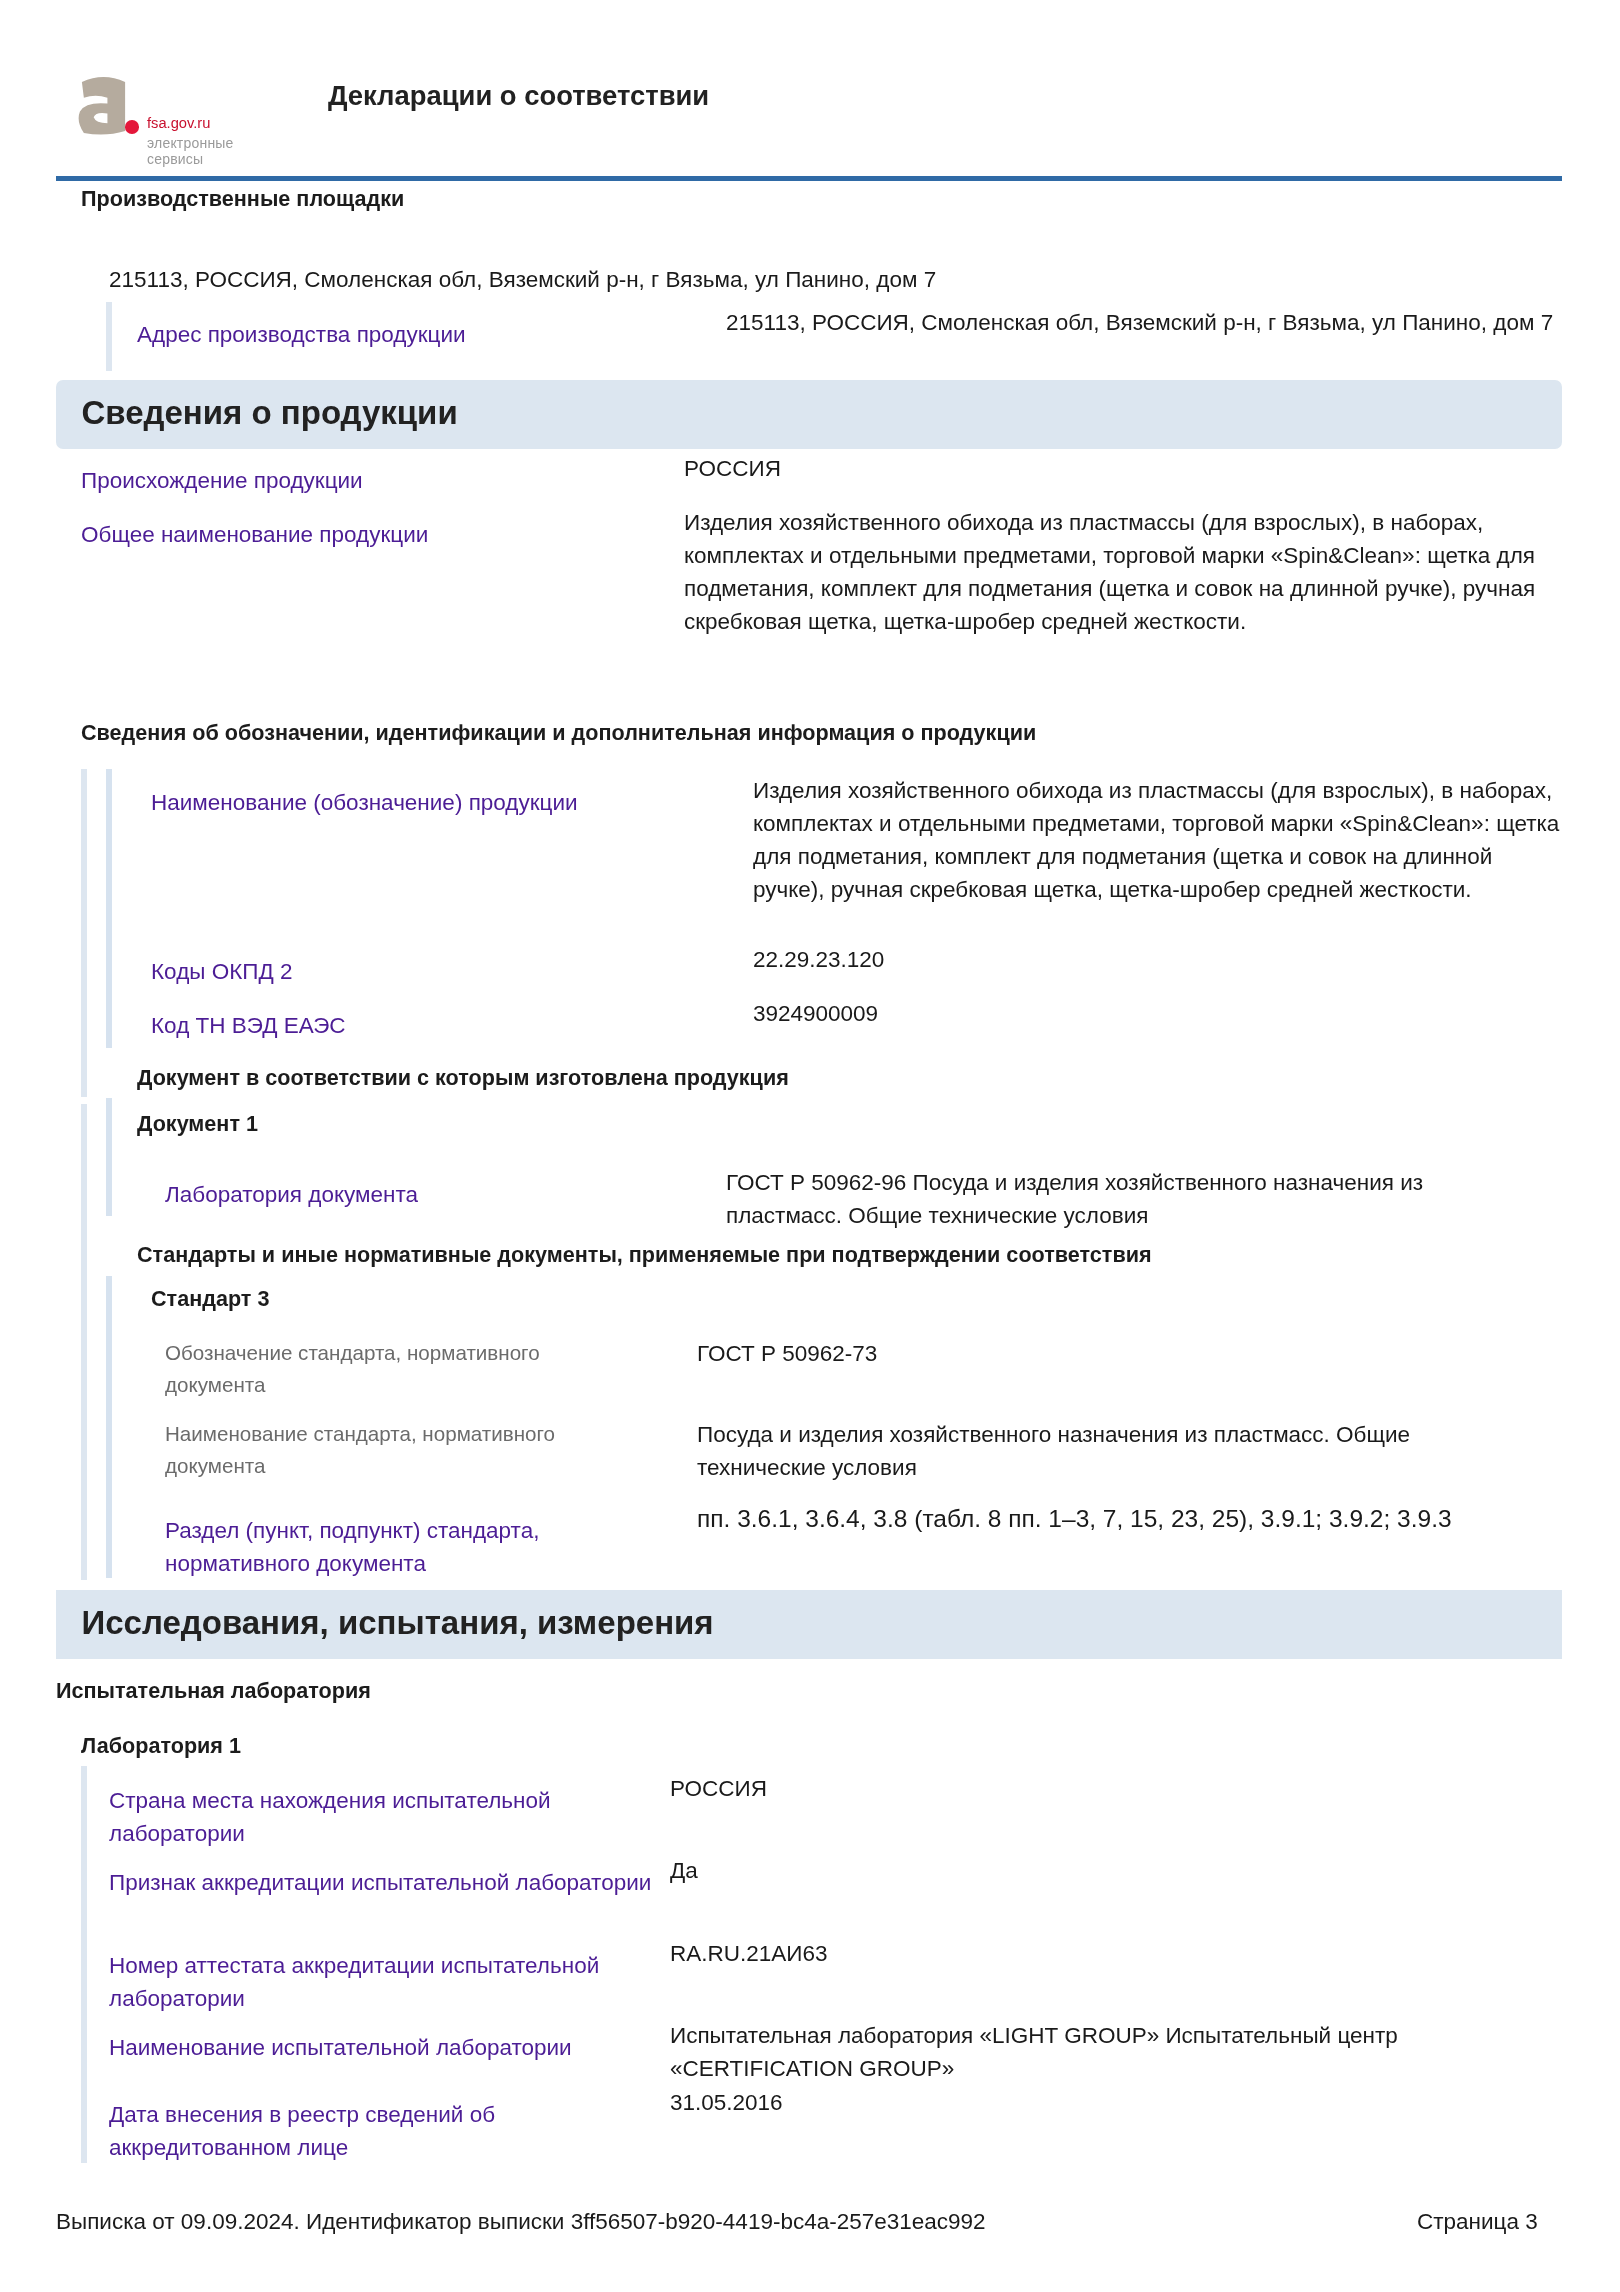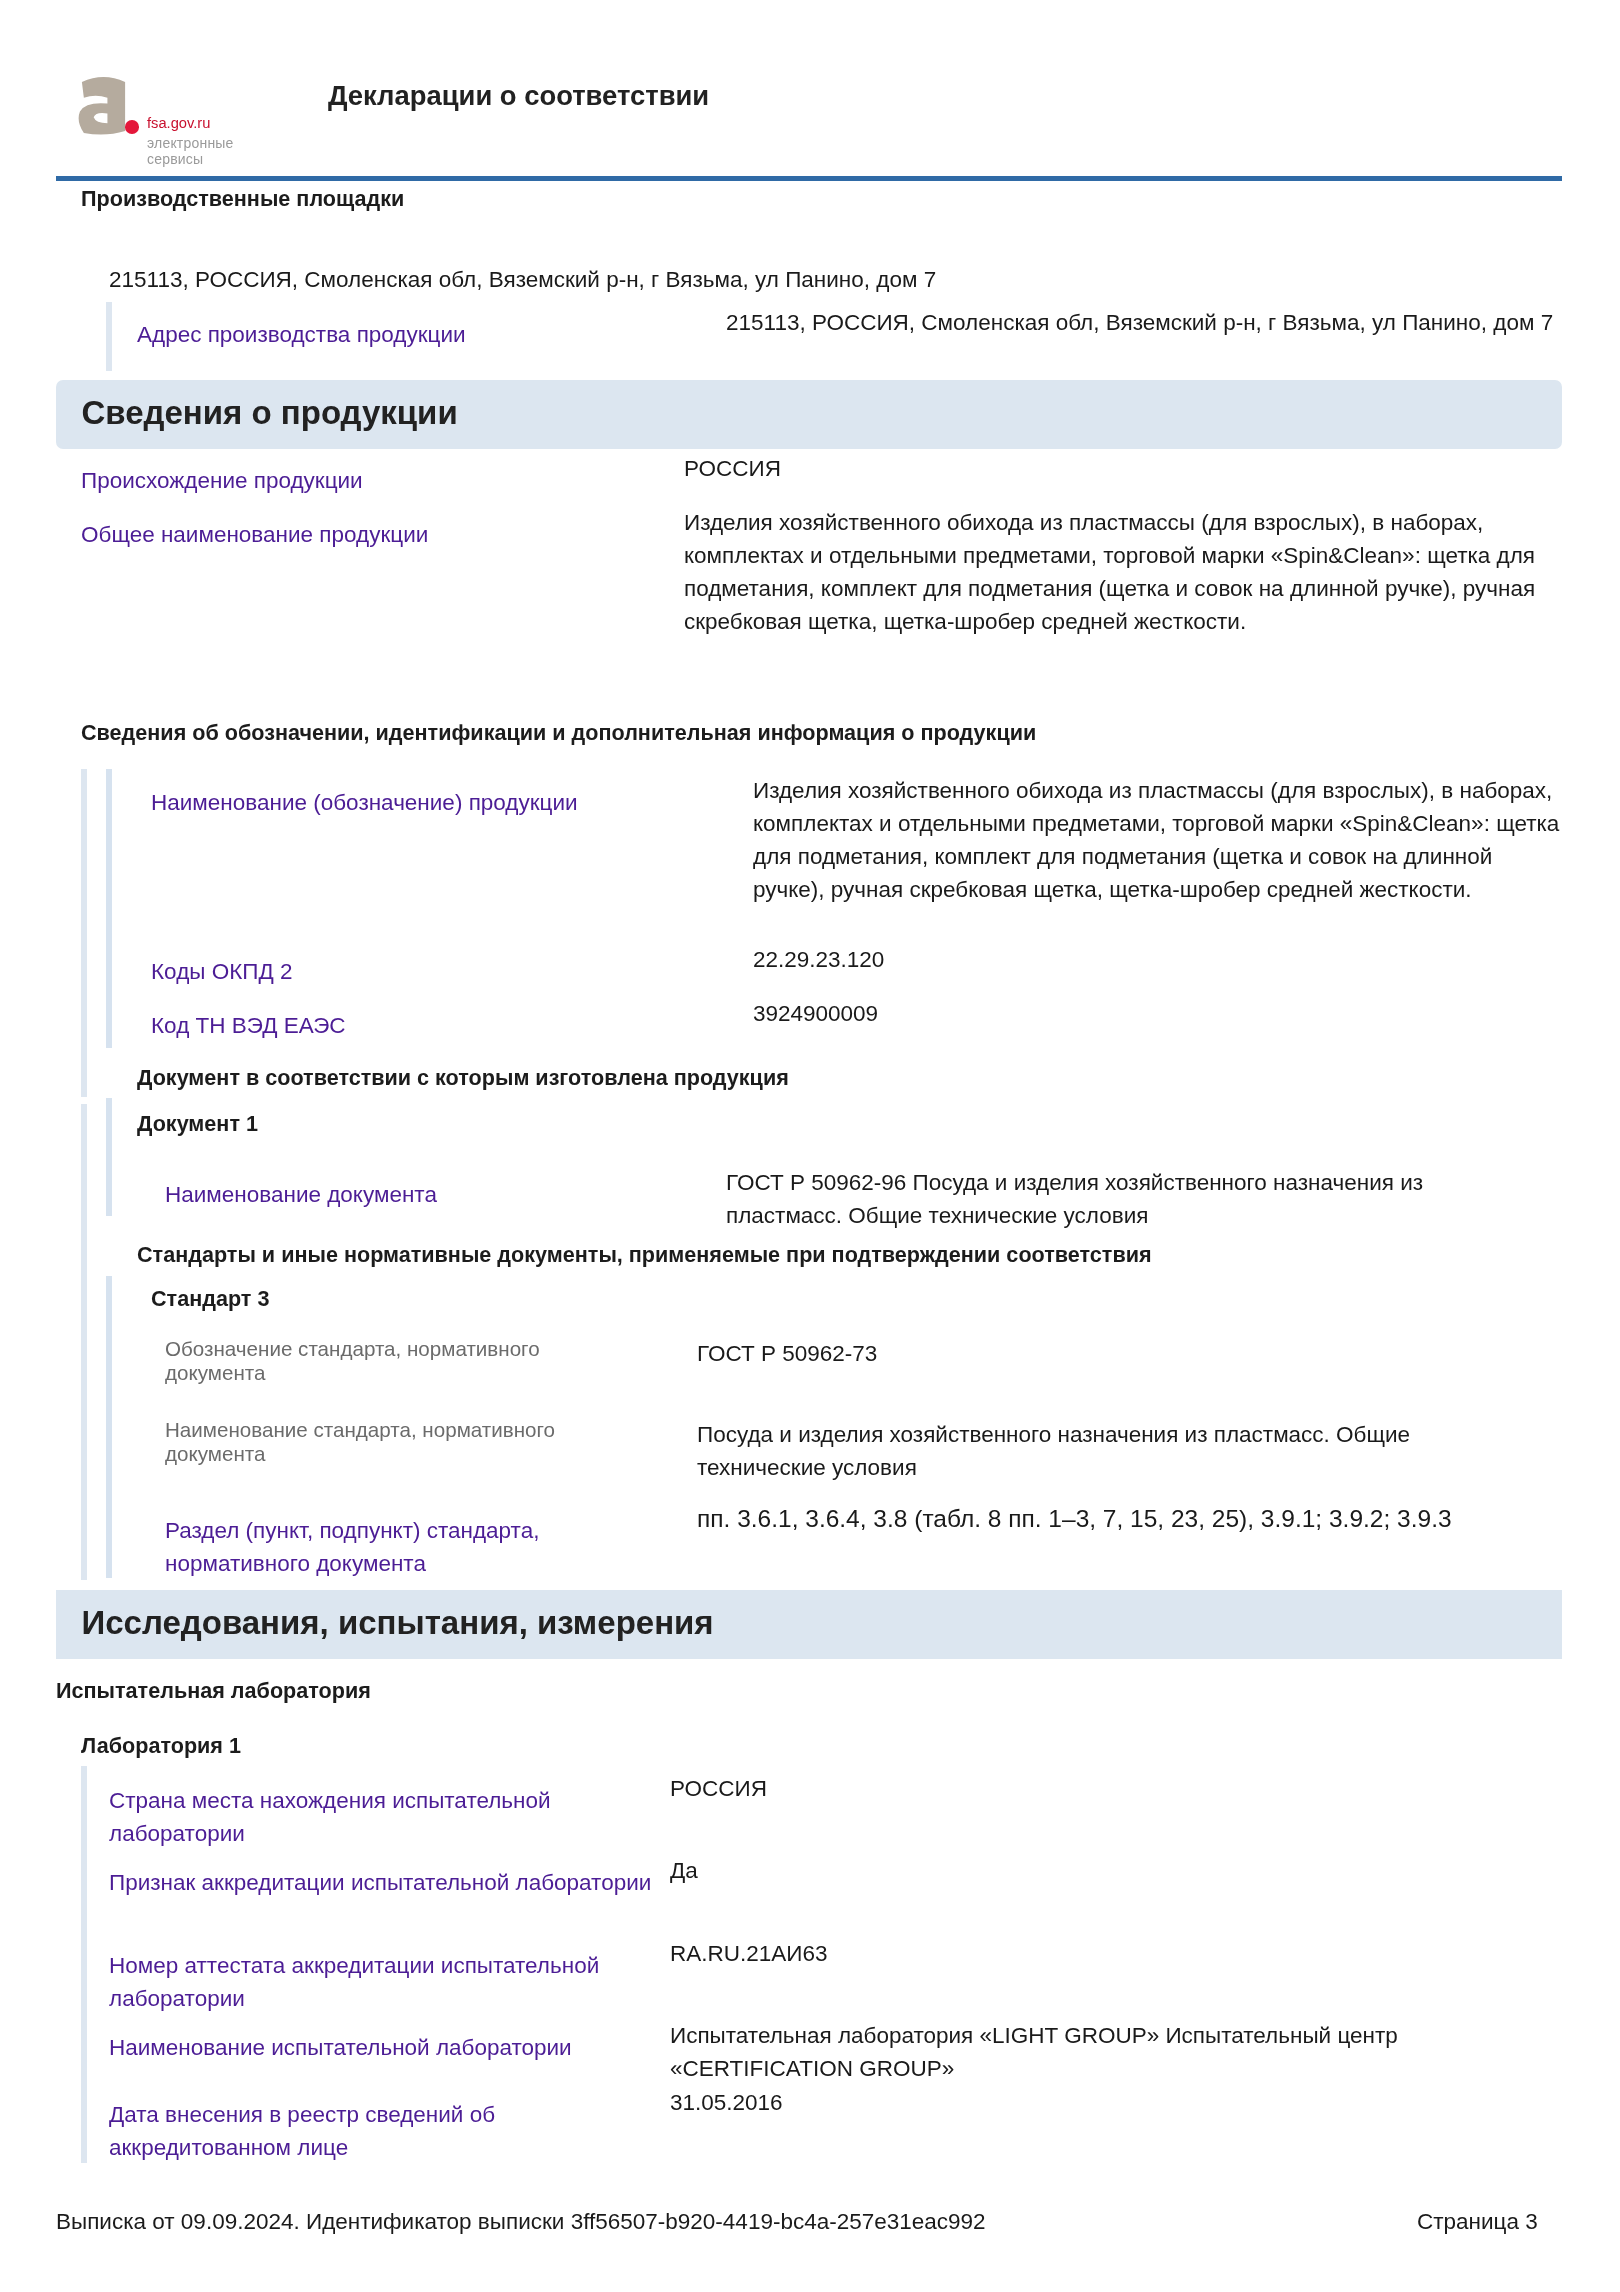--- a/index.html
+++ b/index.html
@@ -11,21 +11,21 @@
   .logo-dot { position: absolute; left: 49px; top: 44px; width: 13.7px; height: 13.7px; border-radius: 50%; background: #e4173a; }
   .logo-site { position: absolute; left: 71px; top: 39px; font-size: 14.7px; color: #c8102e; }
   .logo-sub { position: absolute; left: 71px; top: 59px; font-size: 14px; color: #9a9a9a; letter-spacing: 0.2px; }
   .doc-title { left: 328px; top: 80px; font-size: 27.4px; font-weight: bold; color: #222; }
   .top-rule { left: 56px; top: 176px; width: 1506px; height: 4.9px; background: #2f6aa6; }
   .h-small { font-size: 21.6px; font-weight: bold; color: #1c1c1c; }
   .band { left: 56px; width: 1506px; height: 69px; background: #dce6f0; }
   .band-title { position: absolute; left: 25.5px; top: 13.7px; font-size: 33px; font-weight: bold; color: #222; }
   .label { font-size: 22.5px; color: #4c1d95; line-height: 33px; margin-top: 12px; }
   .value { font-size: 22.5px; color: #1a1a1a; line-height: 33px; }
-  .label-sm { font-size: 20.6px; color: #6b6b6b; line-height: 24px; }
+  .label-sm { font-size: 20.6px; color: #6b6b6b; line-height: 32px; }
   .vline { background: #dde6f0; width: 5.9px; }
   .vline-strong { background: #d6e2ef; width: 5.9px; }
   .footer { font-size: 22.5px; color: #1a1a1a; }
 </style>
 </head>
 <body>
 
 <div class="abs logo">
   <svg class="logo-a" viewBox="0 0 56 64">
     <path d="M6 6 Q28 -4 50 6 L50 56 Q30 62 8 58 Q0 46 4 36 Q10 26 32 28 L32 22 Q20 18 8 22 Z M18 42 Q20 48 32 48 L32 38 Q20 36 18 42 Z" fill="#b5ab9e"></path>
@@ -66,21 +66,21 @@
 <div class="abs label" style="left:151px; top:943px;">Коды ОКПД 2</div>
 <div class="abs value" style="left:753px; top:943px;">22.29.23.120</div>
 
 <div class="abs label" style="left:151px; top:997px;">Код ТН ВЭД ЕАЭС</div>
 <div class="abs value" style="left:753px; top:997px;">3924900009</div>
 
 <div class="abs h-small" style="left:137px; top:1065px;">Документ в соответствии с которым изготовлена продукция</div>
 
 <div class="abs vline-strong" style="left:106px; top:1098px; height:118px;"></div>
 <div class="abs h-small" style="left:137px; top:1111px;">Документ 1</div>
-<div class="abs label" style="left:165px; top:1166px;">Наименование документа</div>
+<div class="abs label" style="left:165px; top:1166px;">Лаборатория документа</div>
 <div class="abs value" style="left:726px; top:1166px; width:814px;"> ГОСТ Р 50962-96 Посуда и изделия хозяйственного назначения из пластмасс. Общие технические условия</div>
 
 <div class="abs h-small" style="left:137px; top:1242px;">Стандарты и иные нормативные документы, применяемые при подтверждении соответствия</div>
 
 <div class="abs vline-strong" style="left:106px; top:1276px; height:302px;"></div>
 <div class="abs h-small" style="left:151px; top:1286px;">Стандарт 3</div>
 
 <div class="abs label-sm" style="left:165px; top:1337px; width:451px;">Обозначение стандарта, нормативного документа</div>
 <div class="abs value" style="left:697px; top:1337px;">ГОСТ Р 50962-73</div>
 

